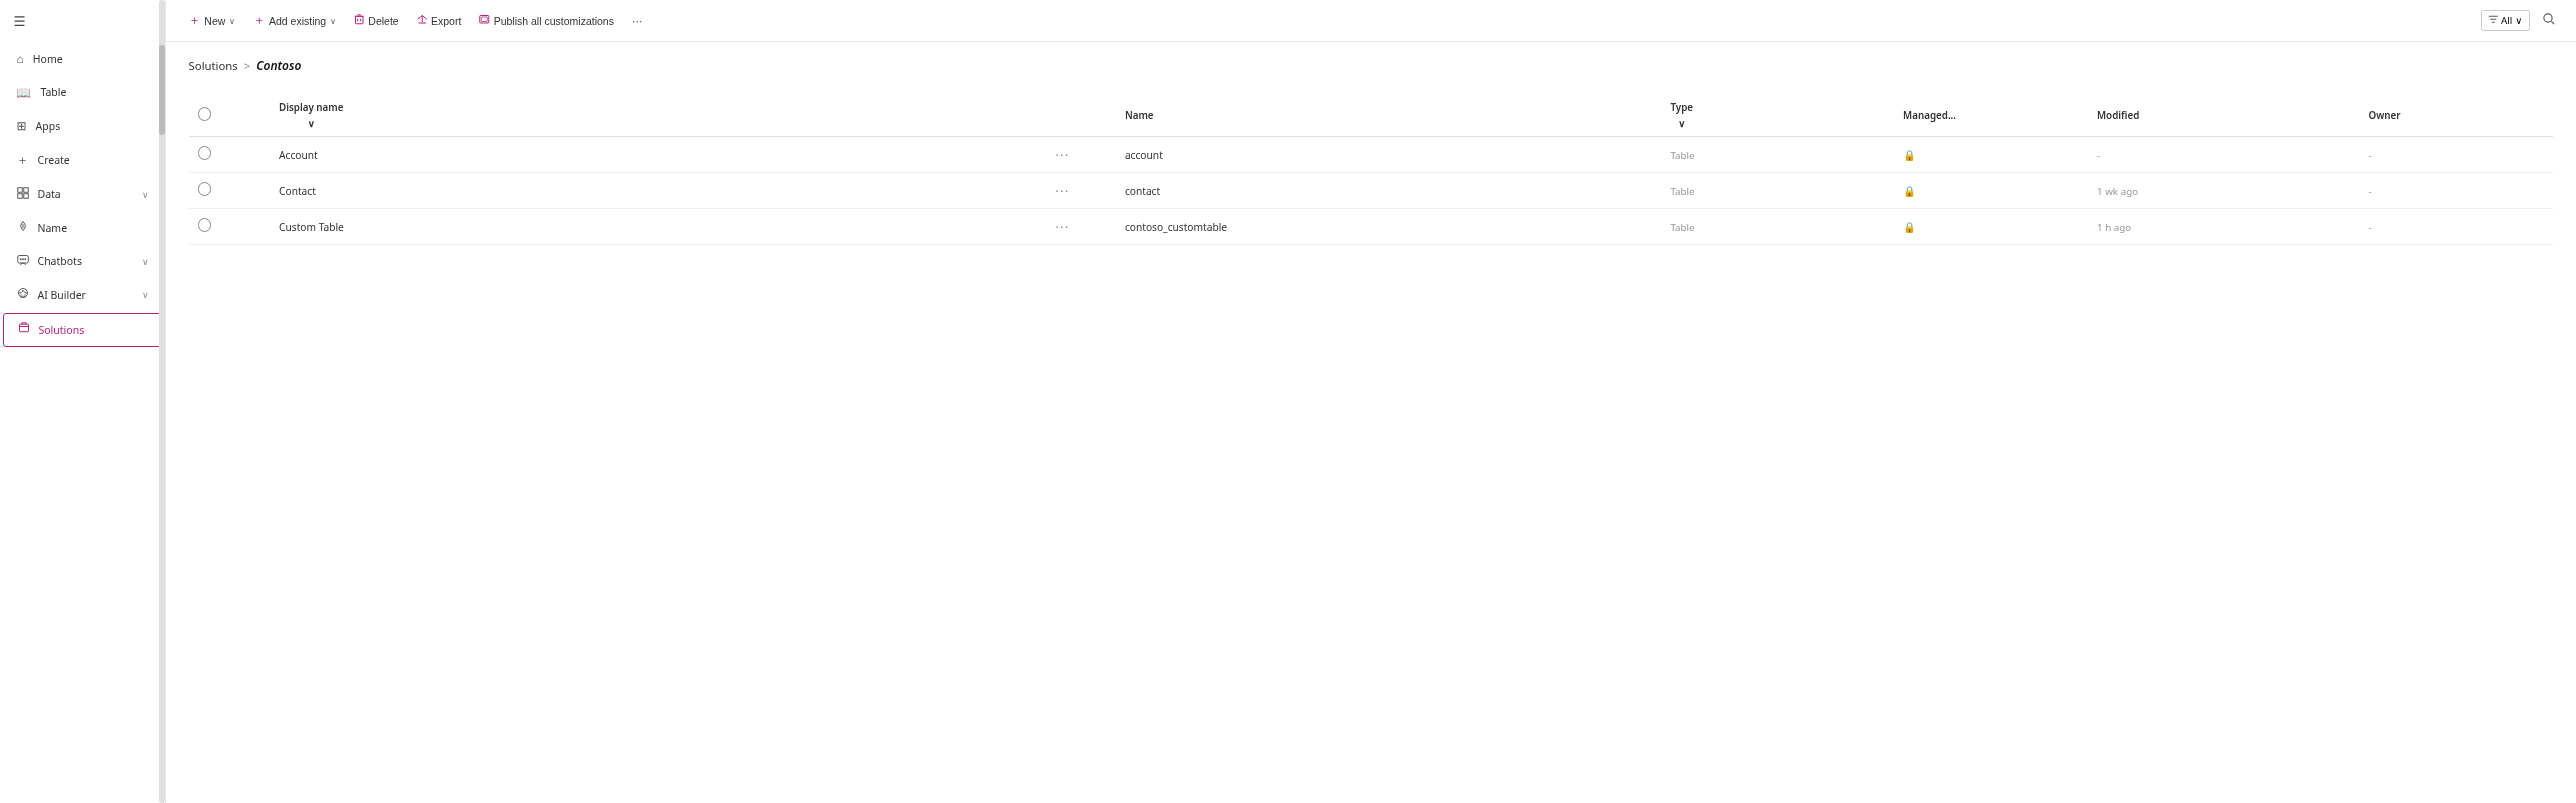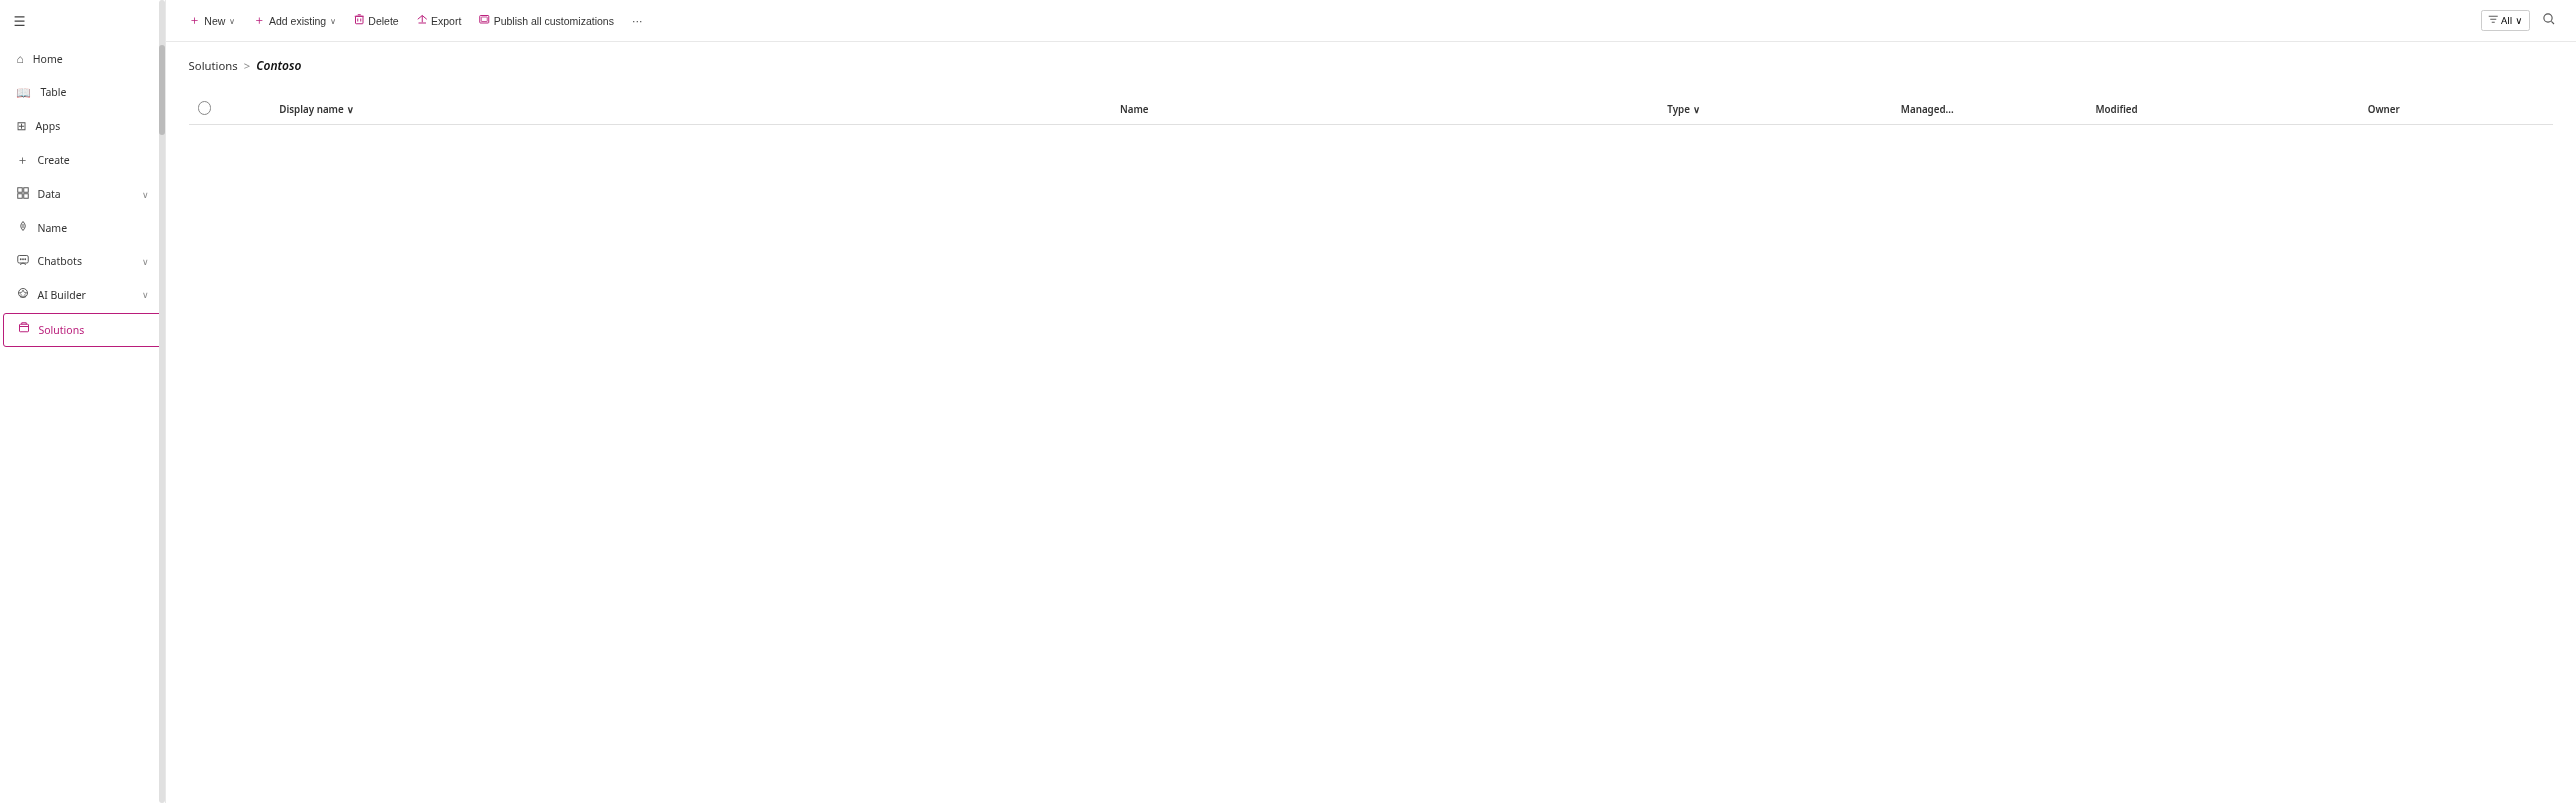--- a/index.html
+++ b/index.html
@@ -152,20 +152,21 @@
       color: #333;
       padding: 6px 9px;
       border-bottom: 0.8px solid #e0e0e0;
       white-space: nowrap;
     }
     .data-table th .col-sort {
       display: inline-flex;
       align-items: center;
       gap: 3px;
       cursor: pointer;
+      flex-direction: column;
     }
     .data-table td {
       padding: 9px 9px;
       font-size: 10.2px;
       color: #333;
       border-bottom: 0.8px solid #f0f0f0;
     }
     .col-checkbox { width: 30px; }
     .col-displayname { width: 286px; }
     .col-more { width: 38px; text-align: center; }
@@ -397,20 +398,98 @@
           <th class="col-modified">
             <span>Modified</span>
           </th>
           <th class="col-owner">
             <span>Owner</span>
           </th>
         </tr>
       </thead>
       <tbody>
 
-
-
+        <tr class="table-row">
+          <td class="col-checkbox">
+            <span class="row-checkbox"></span>
+          </td>
+          <td class="col-displayname">
+            <span>Account</span>
+          </td>
+          <td class="col-more">
+            <span class="more-dots">···</span>
+          </td>
+          <td class="col-name">
+            <span>account</span>
+          </td>
+          <td class="col-type">
+            <span class="muted">Table</span>
+          </td>
+          <td class="col-managed">
+            <span class="lock-icon">🔒</span>
+          </td>
+          <td class="col-modified">
+            <span class="muted">-</span>
+          </td>
+          <td class="col-owner">
+            <span class="muted">-</span>
+          </td>
+        </tr>
+
+        <tr class="table-row">
+          <td class="col-checkbox">
+            <span class="row-checkbox"></span>
+          </td>
+          <td class="col-displayname">
+            <span>Contact</span>
+          </td>
+          <td class="col-more">
+            <span class="more-dots">···</span>
+          </td>
+          <td class="col-name">
+            <span>contact</span>
+          </td>
+          <td class="col-type">
+            <span class="muted">Table</span>
+          </td>
+          <td class="col-managed">
+            <span class="lock-icon">🔒</span>
+          </td>
+          <td class="col-modified">
+            <span class="muted">1 wk ago</span>
+          </td>
+          <td class="col-owner">
+            <span class="muted">-</span>
+          </td>
+        </tr>
+
+        <tr class="table-row">
+          <td class="col-checkbox">
+            <span class="row-checkbox"></span>
+          </td>
+          <td class="col-displayname">
+            <span>Custom Table</span>
+          </td>
+          <td class="col-more">
+            <span class="more-dots">···</span>
+          </td>
+          <td class="col-name">
+            <span>contoso_customtable</span>
+          </td>
+          <td class="col-type">
+            <span class="muted">Table</span>
+          </td>
+          <td class="col-managed">
+            <span class="lock-icon">🔒</span>
+          </td>
+          <td class="col-modified">
+            <span class="muted">1 h ago</span>
+          </td>
+          <td class="col-owner">
+            <span class="muted">-</span>
+          </td>
+        </tr>
       </tbody>
     </table>
 
   </div>
 </div>
 
 
 </body></html>

